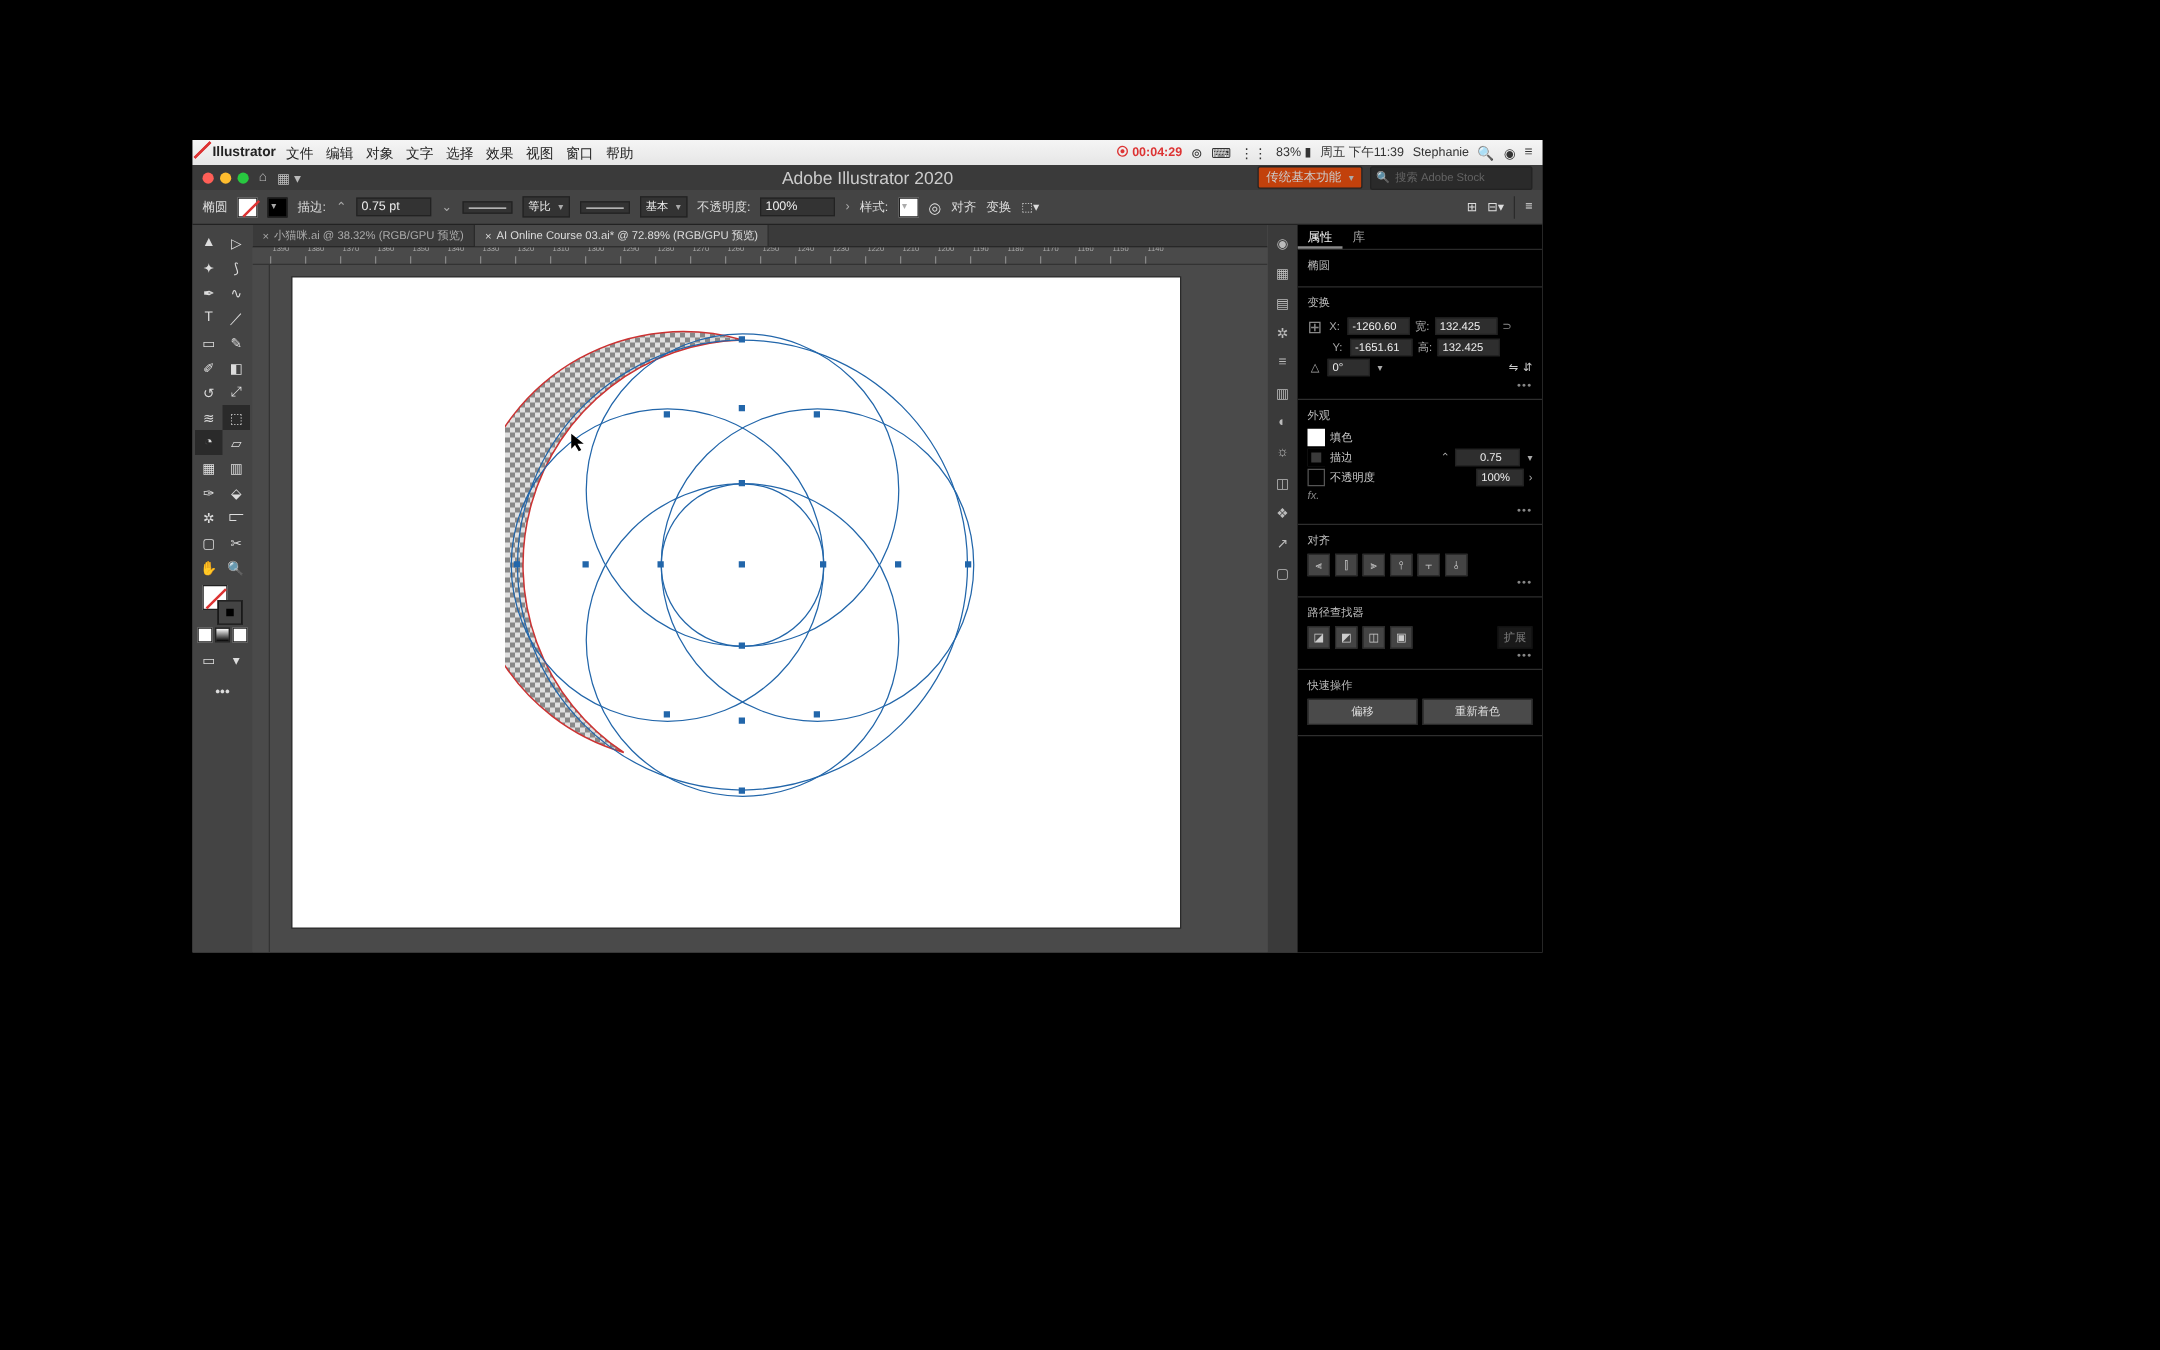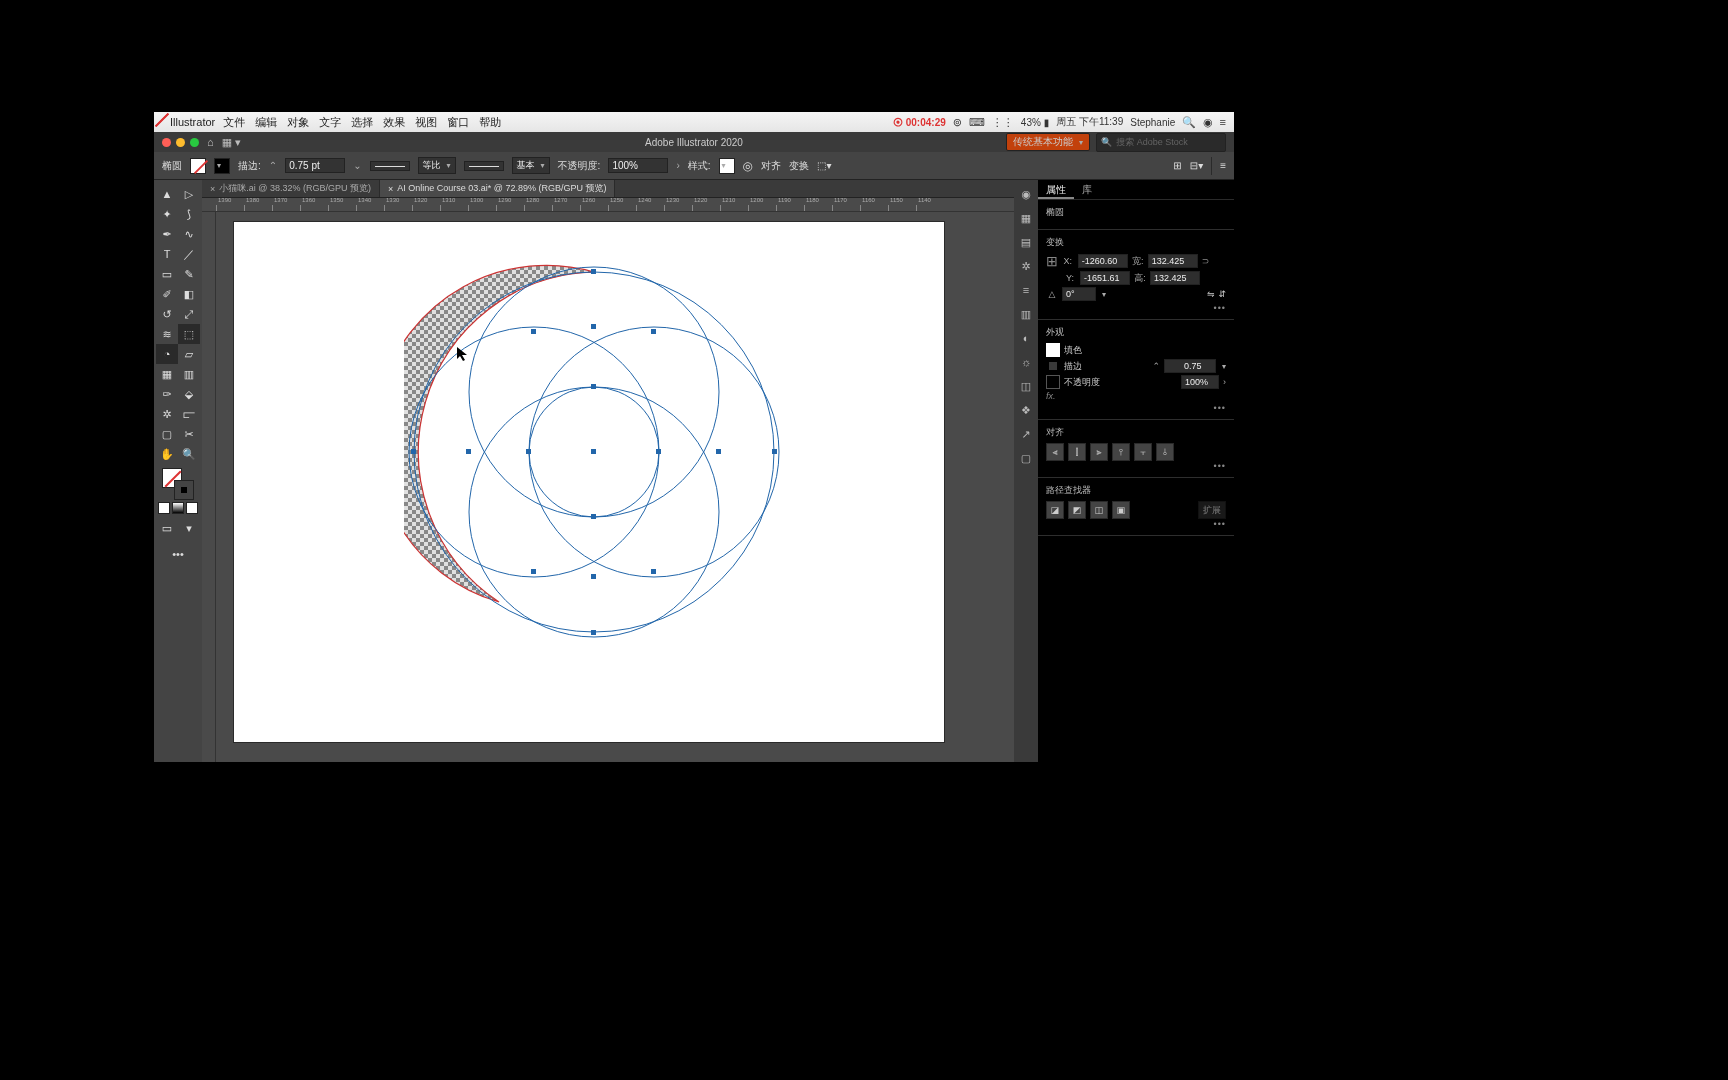--- a/index.html
+++ b/index.html
@@ -3,34 +3,34 @@
 <meta charset="utf-8">
 <style>
 * { margin: 0; padding: 0; box-sizing: border-box; font-family: -apple-system, "Helvetica Neue", Arial, sans-serif; }
 body { background: #000; width: 1728px; height: 1080px; overflow: hidden; position: relative; }
 
 .app-window { position: absolute; left: 154px; top: 112px; width: 1080px; height: 650px; background: #323232; display: flex; flex-direction: column; }
 
 
 .menubar { height: 20px; background: linear-gradient(#f5f5f5,#e6e6e6); display: flex; align-items: center; font-size: 11px; color: #222; padding: 0 8px; }
 .menubar .apple { font-size: 12px; margin-right: 8px; }
-.menubar .app-name { font-weight: 400; margin-right: 8px; }
+.menubar .app-name { font-weight: 700; margin-right: 8px; }
 .menubar .menus { display: flex; gap: 10px; }
 .menubar .spacer { flex: 1; }
 .menubar .status { display: flex; align-items: center; gap: 7px; font-size: 10px; color: #333; }
 .menubar .status .icon { font-size: 11px; }
 .menubar .status .rec { color: #d33; font-weight: 700; text-align: center; }
 
 
 .titlebar { height: 20px; background: #3a3a3a; display: flex; align-items: center; color: #aaa; font-size: 10px; padding: 0 8px; position: relative; }
 .traffic { display: flex; gap: 5px; }
 .traffic .dot { width: 9px; height: 9px; border-radius: 50%; }
 .dot.red { background: #ff5f57; } .dot.yellow { background: #febc2e; } .dot.green { background: #28c840; }
 .titlebar .home { margin-left: 8px; color: #bbb; font-size: 11px; }
-.titlebar .doc-title { position: absolute; left: 50%; transform: translateX(-50%); color: #ccc; font-size: 10px; }
+.titlebar .doc-title { position: absolute; left: 50%; transform: translateX(-50%); color: #ccc; font-size: 14px; }
 .titlebar .right { margin-left: auto; display: flex; align-items: center; gap: 6px; }
 .workspace-dd { background: #c2410c; border: 1px solid #222; padding: 1px 6px; border-radius: 2px; font-size: 10px; color: #ccc; display: flex; align-items: center; gap: 4px; }
 .search-stock { background: #2a2a2a; border: 1px solid #222; padding: 2px 4px; border-radius: 2px; font-size: 9px; color: #888; width: 130px; display: flex; align-items: center; gap: 4px; }
 
 
 .controlbar { height: 28px; background: #444; display: flex; align-items: center; gap: 8px; padding: 0 8px; font-size: 10px; color: #ddd; border-bottom: 1px solid #222; }
 .controlbar .swatch { width: 16px; height: 16px; border: 1px solid #222; position: relative; }
 .swatch.nofill { background: #fff; } .swatch.nofill::after { content: ""; position: absolute; left: -1px; top: 7px; width: 18px; height: 2px; background: #d33; transform: rotate(-45deg); }
 .swatch.black { background: #000; }
 .swatch.white { background: #fff; }
@@ -111,21 +111,21 @@
       <span>视图</span>
       <span>窗口</span>
       <span>帮助</span>
     </div>
     <div class="spacer"></div>
     <div class="status">
       <span class="rec">⦿ <span>00:04:29</span></span>
       <span class="icon">⊚</span>
       <span class="icon">⌨</span>
       <span class="icon">⋮⋮</span>
-      <span><span>43%</span> ▮</span>
+      <span><span>83%</span> ▮</span>
       <span>周五 下午11:39</span>
       <span>Stephanie</span>
       <span class="icon">🔍</span>
       <span class="icon">◉</span>
       <span class="icon">≡</span>
     </div>
   </div>
 
   <div class="titlebar">
     <div class="traffic">
@@ -487,16 +487,23 @@
         <div class="align-icons">
           <div class="ai">◪</div>
           <div class="ai">◩</div>
           <div class="ai">◫</div>
           <div class="ai">▣</div>
           <span style="flex:1"></span>
           <span class="dd" style="opacity:.5">扩展</span>
         </div>
         <div class="dots">•••</div>
       </div>
+      <div class="section">
+        <div class="title">快速操作</div>
+        <div class="row">
+          <div class="btn">偏移</div>
+          <div class="btn">重新着色</div>
+        </div>
+      </div>
     </div>
 
   </div>
 </div>
 
 </body></html>

